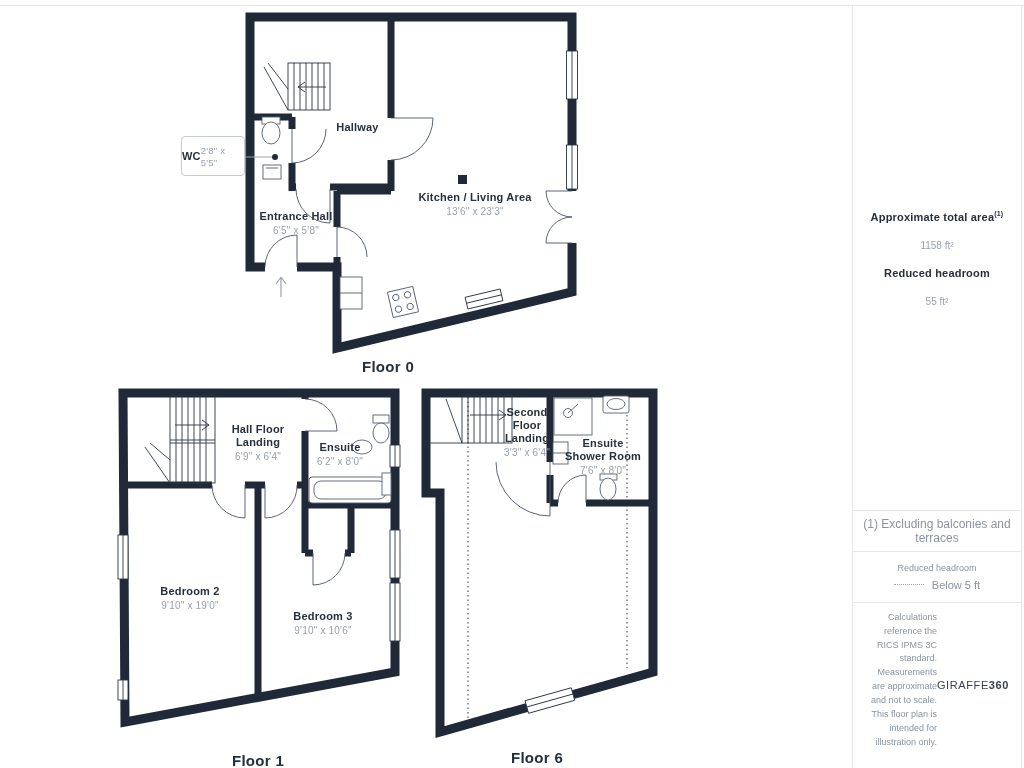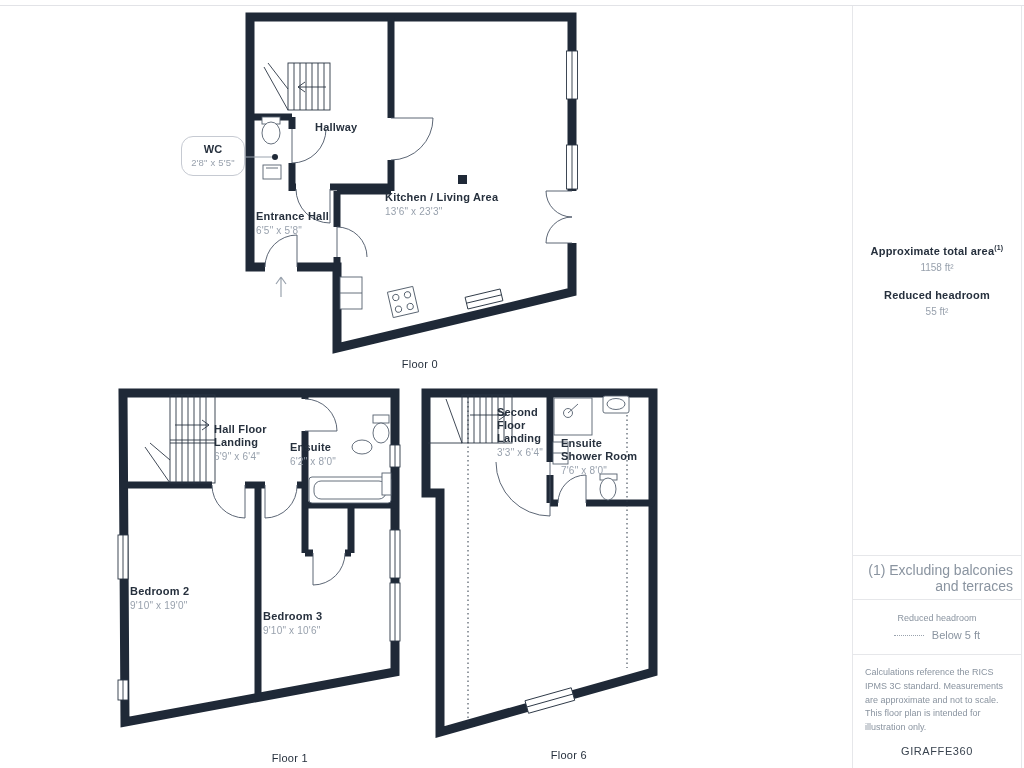--- a/index.html
+++ b/index.html
@@ -13,47 +13,47 @@
   *{box-sizing:border-box;margin:0;padding:0}
   html,body{width:1024px;height:768px;background:#fff;overflow:hidden;
     font-family:"Liberation Sans",sans-serif;}
   .page{position:relative;width:1024px;height:768px;background:#fff}
   .topline{position:absolute;left:0;top:5px;width:100%;height:0;border-top:1px solid #e2e3e7}
   .plans{position:absolute;left:0;top:0;width:852px;height:768px}
   .plan-svg{position:absolute}
   #fp0{left:240px;top:5px}
   #fp1{left:115px;top:385px}
   #fp2{left:420px;top:385px}
-  .room-label{position:absolute;z-index:2}
+  .room-label{position:absolute;text-align:center;z-index:2}
   .room-name{font-weight:700;font-size:11px;line-height:1.18;color:var(--ink);letter-spacing:.2px}
   .room-dims{font-size:10px;line-height:1.25;color:var(--dim);margin-top:2px;letter-spacing:.2px}
-  .floor-label{position:absolute;text-align:right;font-weight:400;font-size:11px;color:var(--ink);letter-spacing:.3px;z-index:2}
+  .floor-label{position:absolute;text-align:center;font-weight:700;font-size:15px;color:var(--ink);letter-spacing:.3px;z-index:2}
   .wc-box{position:absolute;left:181px;top:136px;width:64px;height:40px;background:#fff;
-    border:1px solid #c6cad2;border-radius:12px;display:flex;flex-direction:column;
+    border:1px solid #c6cad2;border-radius:4px;display:flex;flex-direction:row;
     justify-content:center;align-items:center;z-index:3}
   .wc-box .room-dims{font-size:9.5px;margin-top:1px}
   .sidebar{position:absolute;left:852px;top:6px;width:170px;height:762px;background:#fff;
     border-left:1px solid var(--line);border-right:1px solid var(--line);
     display:flex;flex-direction:column}
   .sb-sec{border-bottom:1px solid var(--line)}
   .sb-main{height:550px;display:flex;flex-direction:column;justify-content:center;align-items:center;text-align:center}
   .sb-h{font-weight:700;font-size:11px;color:var(--ink);letter-spacing:.2px}
   .sb-h sup{font-size:7px;color:var(--ink)}
-  .sb-v{font-size:10px;color:var(--dim);margin-top:5px}
+  .sb-v{font-size:10px;color:var(--dim);margin-top:17px}
   .sb-gap{height:16px}
   .sb-note{height:44px;display:flex;align-items:center;justify-content:center;
-    font-size:14px;color:#8a94a0;text-align:right;padding:0 8px}
+    font-size:12px;color:#8a94a0;text-align:center;padding:0 8px}
   .sb-legend{height:55px;display:flex;flex-direction:column;align-items:center;justify-content:center}
   .sb-legend .t{font-size:9px;color:#8a94a0;margin-bottom:6px}
   .legend-row{display:flex;align-items:center;font-size:11px;color:#8a94a0}
   .legend-row .dotted{display:inline-block;width:30px;border-top:1px dotted #9aa3ae;margin-right:8px}
-  .sb-disc{flex:1;border-bottom:none;display:flex;flex-direction:column;justify-content:center;align-items:center;padding:8px 12px;text-align:left}
+  .sb-disc{flex:1;border-bottom:none;display:flex;flex-direction:row;justify-content:center;align-items:center;padding:8px 12px;text-align:right}
   .sb-disc p{font-size:9px;line-height:1.55;color:#8a94a0;margin-bottom:10px}
   .brand{font-size:11px;letter-spacing:.6px;color:#39434f}
-  .brand b{font-weight:400}
+  .brand b{font-weight:700}
 </style>
 </head>
 <body>
 
 <div class="page">
   <div class="topline"></div>
 
   <div class="plans">
 
     <svg id="fp0" class="plan-svg" width="360" height="370" viewBox="0 0 360 370">

